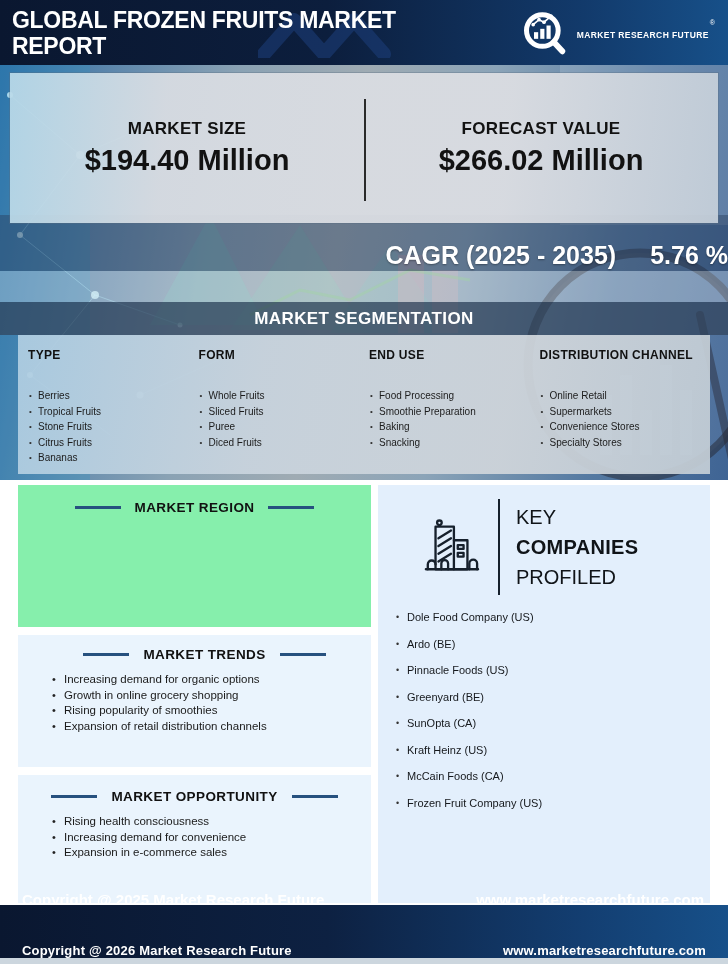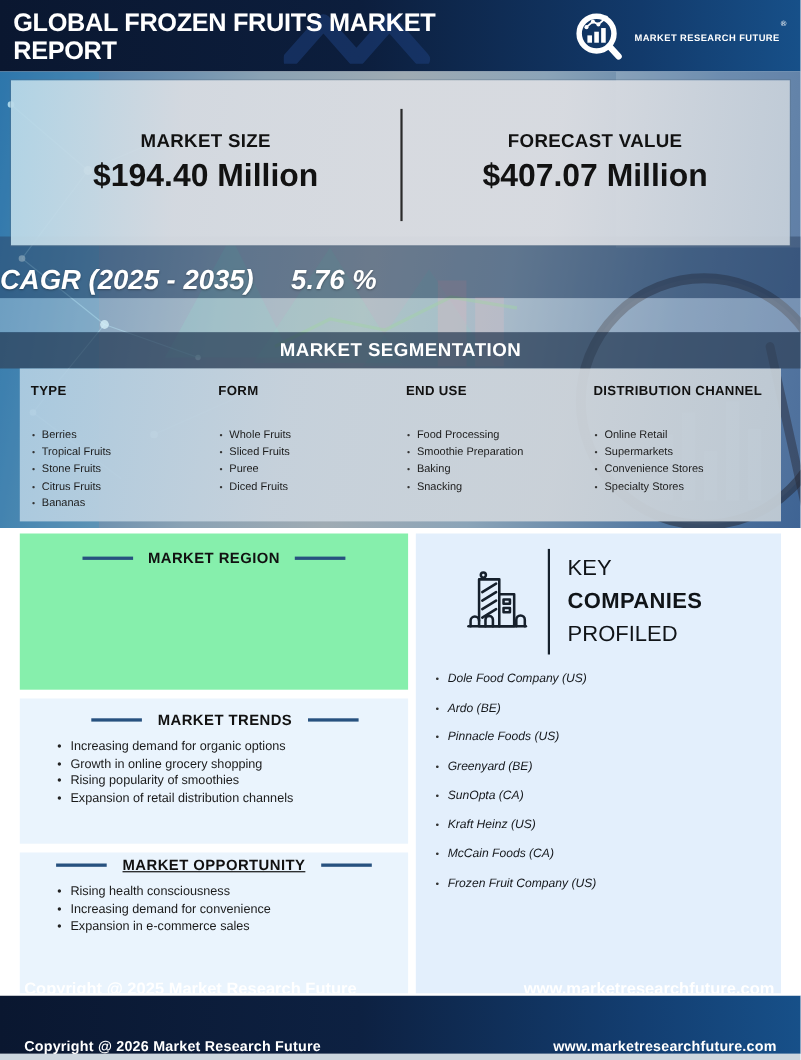--- a/index.html
+++ b/index.html
@@ -27,22 +27,22 @@
   .ovl-light{position:absolute;left:0;right:0;top:206px;height:31px;background:rgba(235,240,242,.30);z-index:1;}
 
   .stats{position:absolute;top:8px;left:10px;right:10px;height:150px;z-index:3;
     background:linear-gradient(95deg,rgba(186,218,233,.93) 0%,rgba(216,220,226,.95) 22%,rgba(219,221,226,.95) 70%,rgba(198,208,218,.93) 100%);
     box-shadow:0 0 0 1px rgba(90,110,130,.35);display:flex;}
   .stats-half{flex:1;display:flex;flex-direction:column;align-items:center;justify-content:center;gap:5px;}
   .stats-label{font-size:17px;font-weight:bold;color:#121212;letter-spacing:.3px;}
   .stats-value{font-size:29px;font-weight:bold;color:#121212;}
   .stats-divider{position:absolute;left:50%;top:26px;bottom:22px;width:2px;background:#2a2a2a;}
 
-  .cagr{position:absolute;top:176px;left:0;right:16px;text-align:left;z-index:3;
-    color:#ffffff;font-weight:bold;font-size:25px;text-shadow:0 1px 2px rgba(0,0,0,.35);font-style:italic;}
+  .cagr{position:absolute;top:176px;left:0;right:0;text-align:right;z-index:3;
+    color:#ffffff;font-weight:bold;font-size:25px;text-shadow:0 1px 2px rgba(0,0,0,.35);}
   .cagr .gap{display:inline-block;width:34px;}
 
   .seg-band{position:absolute;top:237px;left:0;right:0;height:33px;z-index:3;
     background:rgba(48,66,90,.72);display:flex;align-items:center;justify-content:center;}
   .seg-band-title{color:#ffffff;font-weight:bold;font-size:17px;letter-spacing:.4px;}
 
   .seg-panel{position:absolute;top:270px;left:18px;right:18px;bottom:6px;z-index:3;
     background:linear-gradient(100deg,rgba(176,206,226,.93) 0%,rgba(200,211,221,.95) 35%,rgba(206,212,218,.95) 70%,rgba(196,206,214,.93) 100%);
     display:grid;grid-template-columns:1fr 1fr 1fr 1fr;padding:13px 0 0 10px;overflow:hidden;}
   .seg-col{padding-right:8px;}
@@ -71,21 +71,21 @@
   ul.bullets{list-style:none;margin:10px 0 0 0;padding:0 10px 0 34px;}
   ul.bullets li{font-size:11.5px;color:#1a1a1a;line-height:15.5px;padding-left:12px;position:relative;}
   ul.bullets li::before{content:"•";position:absolute;left:0;top:0;color:#222;font-size:11px;}
 
   .comp-header{display:flex;align-items:center;padding:14px 0 0 40px;}
   .comp-icon{width:66px;display:flex;justify-content:center;}
   .comp-sep{width:2px;height:96px;background:#15202c;margin:0 16px 0 14px;}
   .comp-title{font-size:20px;line-height:30px;color:#101418;}
   .comp-title .t1,.comp-title .t3{font-weight:400;}
   .comp-title .t2{font-weight:bold;letter-spacing:.3px;}
-  ul.companies{list-style:none;margin:16px 0 0 0;padding:0 8px 0 18px;font-style:italic;}
+  ul.companies{list-style:none;margin:16px 0 0 0;padding:0 8px 0 18px;}
   ul.companies li{font-size:11px;color:#15181c;line-height:13px;margin-bottom:13.5px;padding-left:11px;position:relative;}
   ul.companies li::before{content:"•";position:absolute;left:0;top:0;color:#333;font-size:9px;}
 
   .ghost{position:absolute;bottom:-5px;color:#ffffff;font-weight:bold;font-size:15px;white-space:nowrap;}
   .ghost-left{left:4px;}
   .ghost-right{right:6px;}
 
   
   .footer{height:53px;background:linear-gradient(90deg,#0a1730 0%,#0d2142 45%,#133e71 80%,#175089 100%);
     display:flex;align-items:flex-end;justify-content:space-between;padding:6px 22px 0 22px;}
@@ -175,21 +175,21 @@
     <div class="ovl-light"></div>
 
     <div class="stats">
       <div class="stats-half">
         <div class="stats-label">MARKET SIZE</div>
         <div class="stats-value">$194.40 Million</div>
       </div>
       <div class="stats-divider"></div>
       <div class="stats-half">
         <div class="stats-label">FORECAST VALUE</div>
-        <div class="stats-value">$407.07 Million</div>
+        <div class="stats-value">$266.02 Million</div>
       </div>
     </div>
 
     <div class="cagr">
       <span>CAGR (2025 - 2035)</span><span class="gap"></span><span>5.76 %</span>
     </div>
 
     <div class="seg-band">
       <div class="seg-band-title">MARKET SEGMENTATION</div>
     </div>
@@ -255,21 +255,21 @@
         </div>
         <ul class="bullets">
             <li>Increasing demand for organic options</li>
             <li>Growth in online grocery shopping</li>
             <li>Rising popularity of smoothies</li>
             <li>Expansion of retail distribution channels</li>
           </ul>
       </div>
 
       <div class="panel panel-opp">
-        <div class="sec-title-row" style="padding-top:4px;text-decoration:underline;">
+        <div class="sec-title-row" style="padding-top:14px;">
           <div class="sec-line"></div>
           <div class="sec-title">MARKET OPPORTUNITY</div>
           <div class="sec-line"></div>
         </div>
         <ul class="bullets">
             <li>Rising health consciousness</li>
             <li>Increasing demand for convenience</li>
             <li>Expansion in e-commerce sales</li>
           </ul>
         <div class="ghost ghost-left">Copyright @ 2025 Market Research Future</div>

